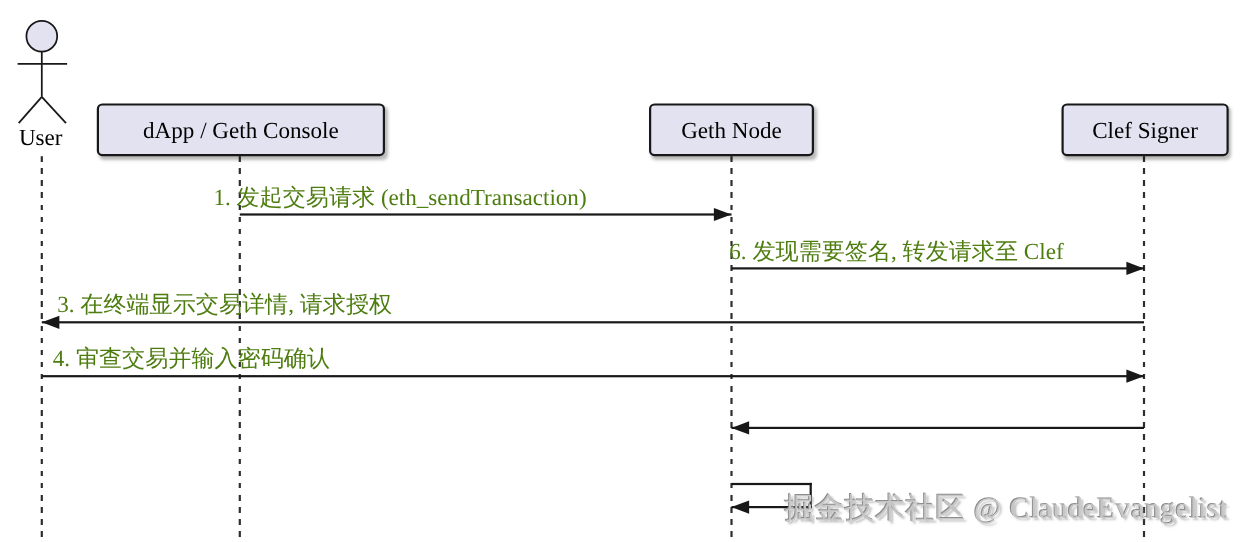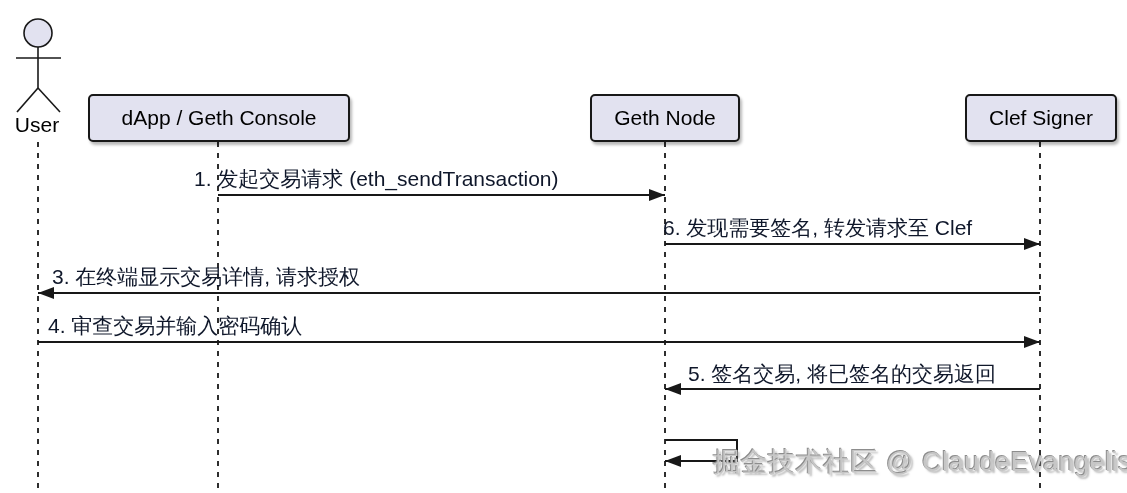--- a/index.html
+++ b/index.html
@@ -1,18 +1,18 @@
 <!DOCTYPE html>
 <html><head>
 <meta charset="utf-8">
 <style>
   html,body { margin:0; padding:0; background:#ffffff; }
   .canvas {
     position:relative; width:1127px; height:493px; background:#ffffff;
-    font-family:Liberation Sans, sans-serif; overflow:hidden;
+    font-family:Liberation Serif, serif; overflow:hidden;
     color:#0a0a0a;
   }
   
   .actor-svg { position:absolute; left:8px; top:14px; }
   .actor-label {
     position:absolute; left:4px; top:113px; width:66px; text-align:center;
     font-size:21px; color:#000;
   }
   
   .participant {
@@ -23,21 +23,21 @@
     box-shadow:2px 3px 3px rgba(0,0,0,0.28);
   }
   
   .lifeline {
     position:absolute; width:2px; top:142px; height:351px;
     background-image:repeating-linear-gradient(to bottom,
       #2e2e2e 0px, #2e2e2e 5px, transparent 5px, transparent 11px);
   }
   
   .msg-label {
-    position:absolute; font-size:21px; white-space:nowrap; color:#0f172a;
+    position:absolute; font-size:21px; white-space:nowrap; color:#4d7c0f;
   }
   .msg-line { position:absolute; height:2px; background:#181818; }
   .msg-line-v { position:absolute; width:2px; background:#181818; }
   .arrow-right {
     position:absolute; width:0; height:0;
     border-top:6px solid transparent; border-bottom:6px solid transparent;
     border-left:16px solid #181818;
   }
   .arrow-left {
     position:absolute; width:0; height:0;
@@ -84,21 +84,20 @@
   <div class="arrow-right" style="left:1024px; top:238px;"></div>
 
   <div class="msg-label" style="left:52px; top:263px;">3. 在终端显示交易详情, 请求授权</div>
   <div class="msg-line" style="left:38px; top:292px; width:1002px;"></div>
   <div class="arrow-left" style="left:38px; top:287px;"></div>
 
   <div class="msg-label" style="left:48px; top:312px;">4. 审查交易并输入密码确认</div>
   <div class="msg-line" style="left:38px; top:341px; width:1002px;"></div>
   <div class="arrow-right" style="left:1024px; top:336px;"></div>
 
-  <div class="msg-label" style="left:688px; top:360px;">5. 签名交易, 将已签名的交易返回</div>
   <div class="msg-line" style="left:665px; top:388px; width:375px;"></div>
   <div class="arrow-left" style="left:665px; top:383px;"></div>
 
   <div class="msg-line" style="left:665px; top:439px; width:73px;"></div>
   <div class="msg-line-v" style="left:736px; top:439px; height:23px;"></div>
   <div class="msg-line" style="left:665px; top:460px; width:73px;"></div>
   <div class="arrow-left" style="left:665px; top:455px;"></div>
 
   <div class="watermark">掘金技术社区 @ ClaudeEvangelist</div>
 

